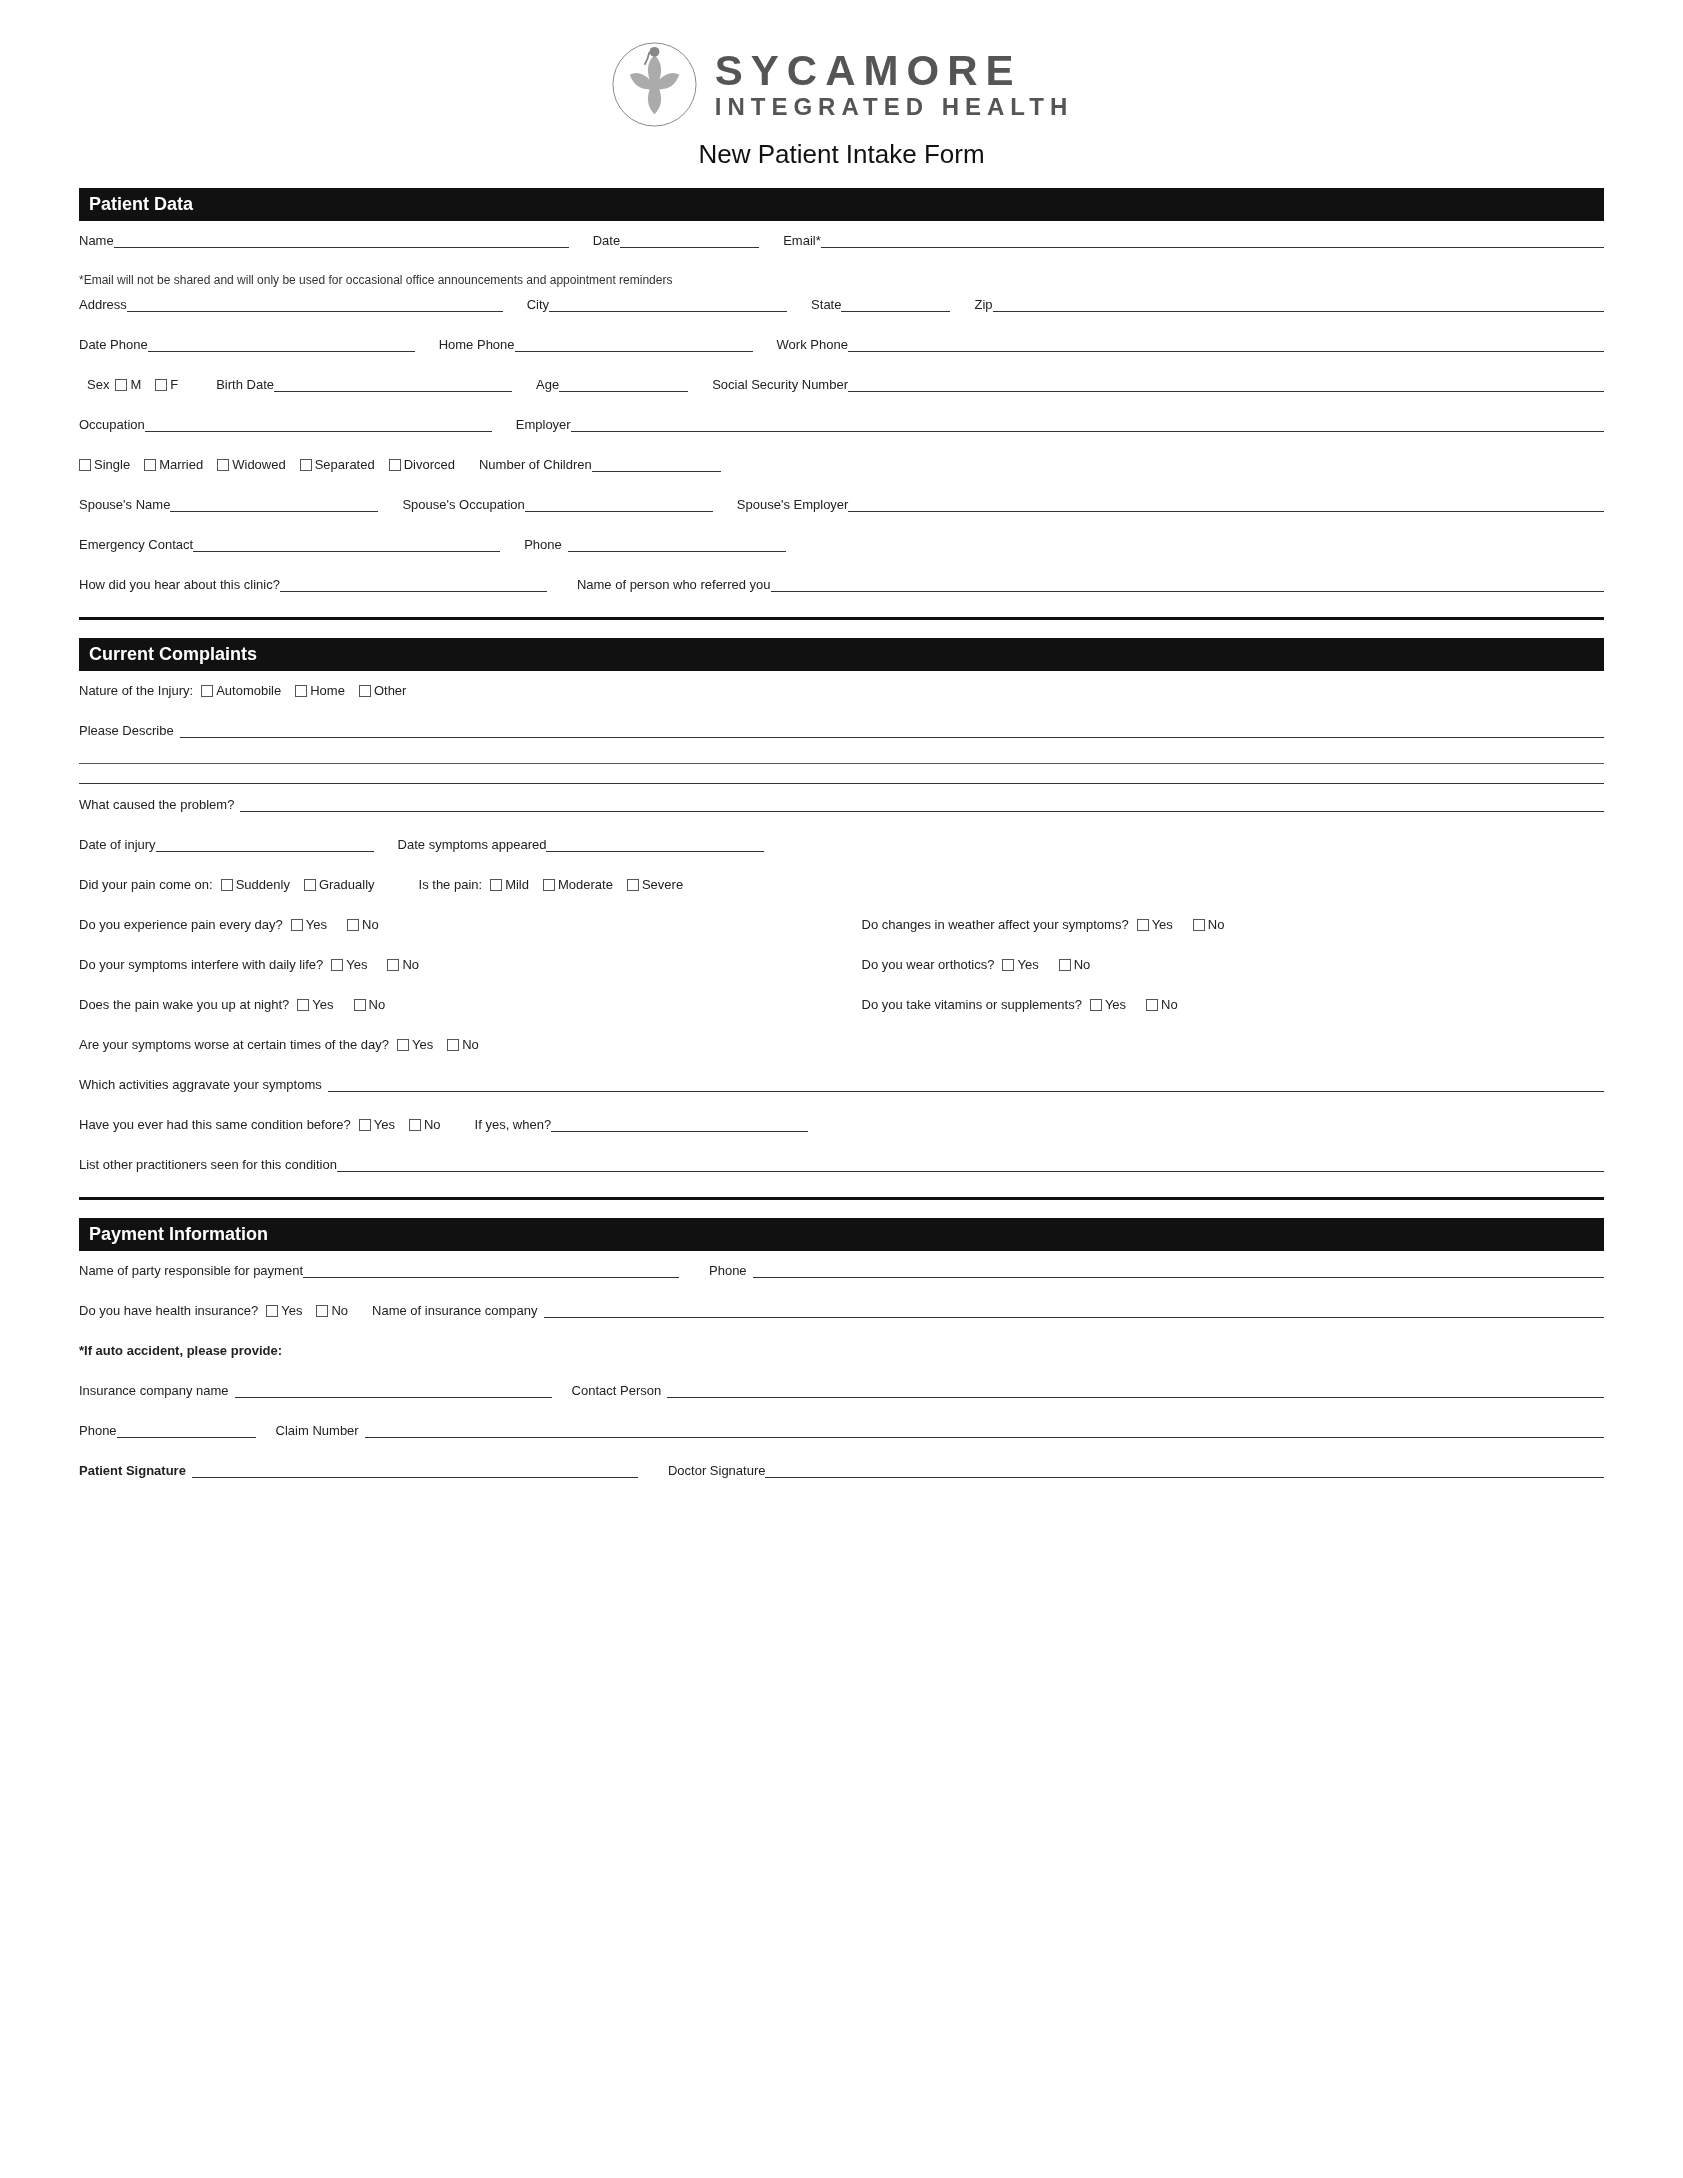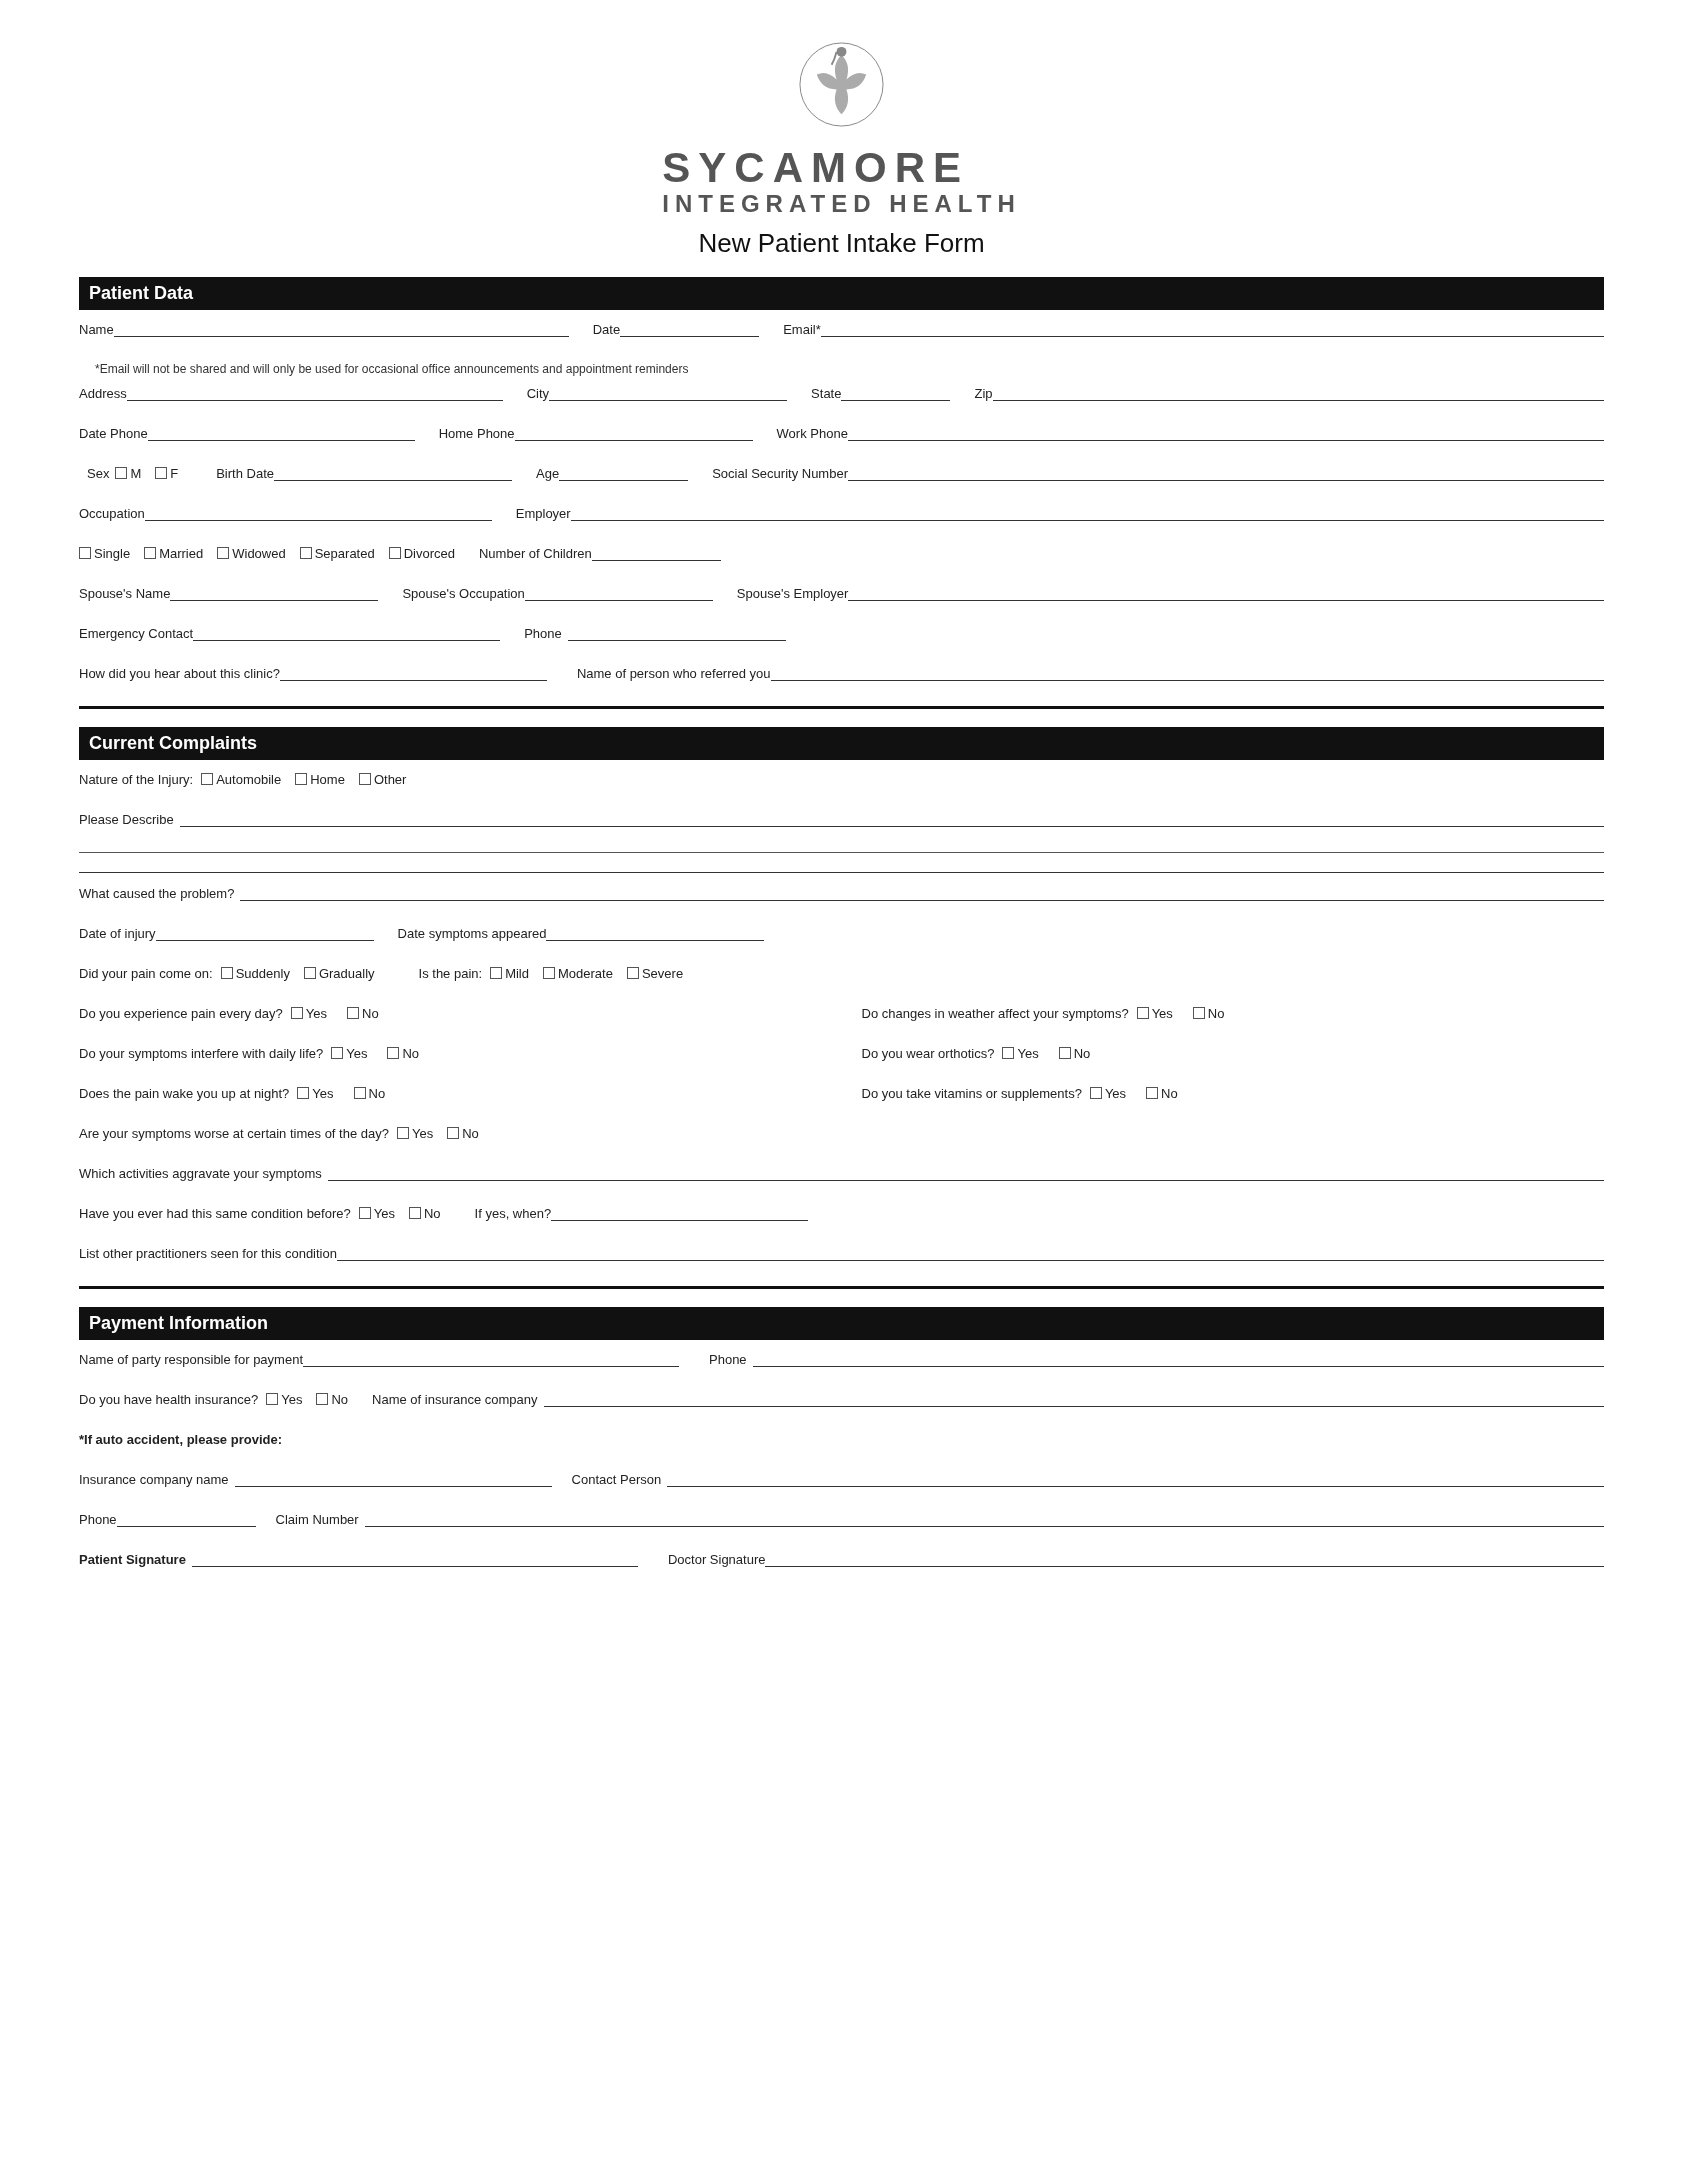--- a/index.html
+++ b/index.html
@@ -23,21 +23,20 @@
       flex-direction: column;
       align-items: center;
       margin-bottom: 18px;
     }
 
     .logo-area {
       display: flex;
       align-items: center;
       gap: 16px;
       margin-bottom: 6px;
-      flex-direction: column;
     }
 
     .logo-icon {
       width: 89px;
       height: 89px;
     }
 
     .org-name {
       display: flex;
       flex-direction: column;
@@ -93,21 +92,20 @@
       display: inline-block;
       min-width: 59px;
     }
 
     .spacer { width: 24px; display: inline-block; }
 
     .note-text {
       font-size: 12px;
       color: #333;
       margin-bottom: 10px;
-      margin-left: 16px;
     }
 
     .checkbox-item {
       display: inline-flex;
       align-items: center;
       gap: 3px;
       margin-right: 14px;
       font-size: 13px;
     }
 

